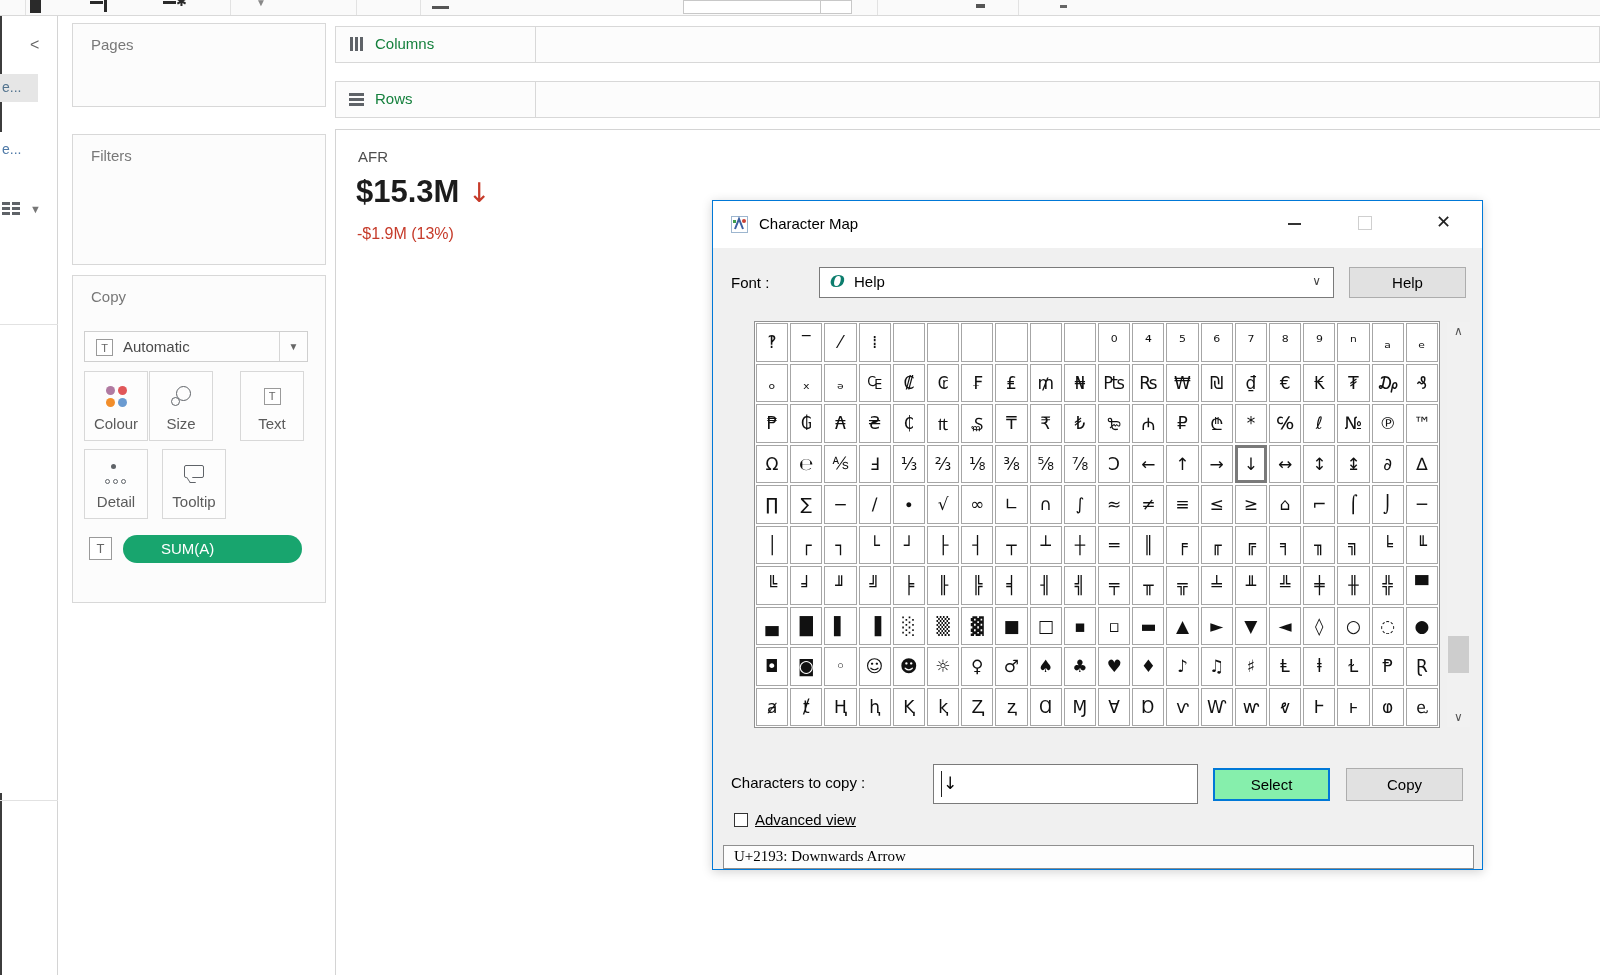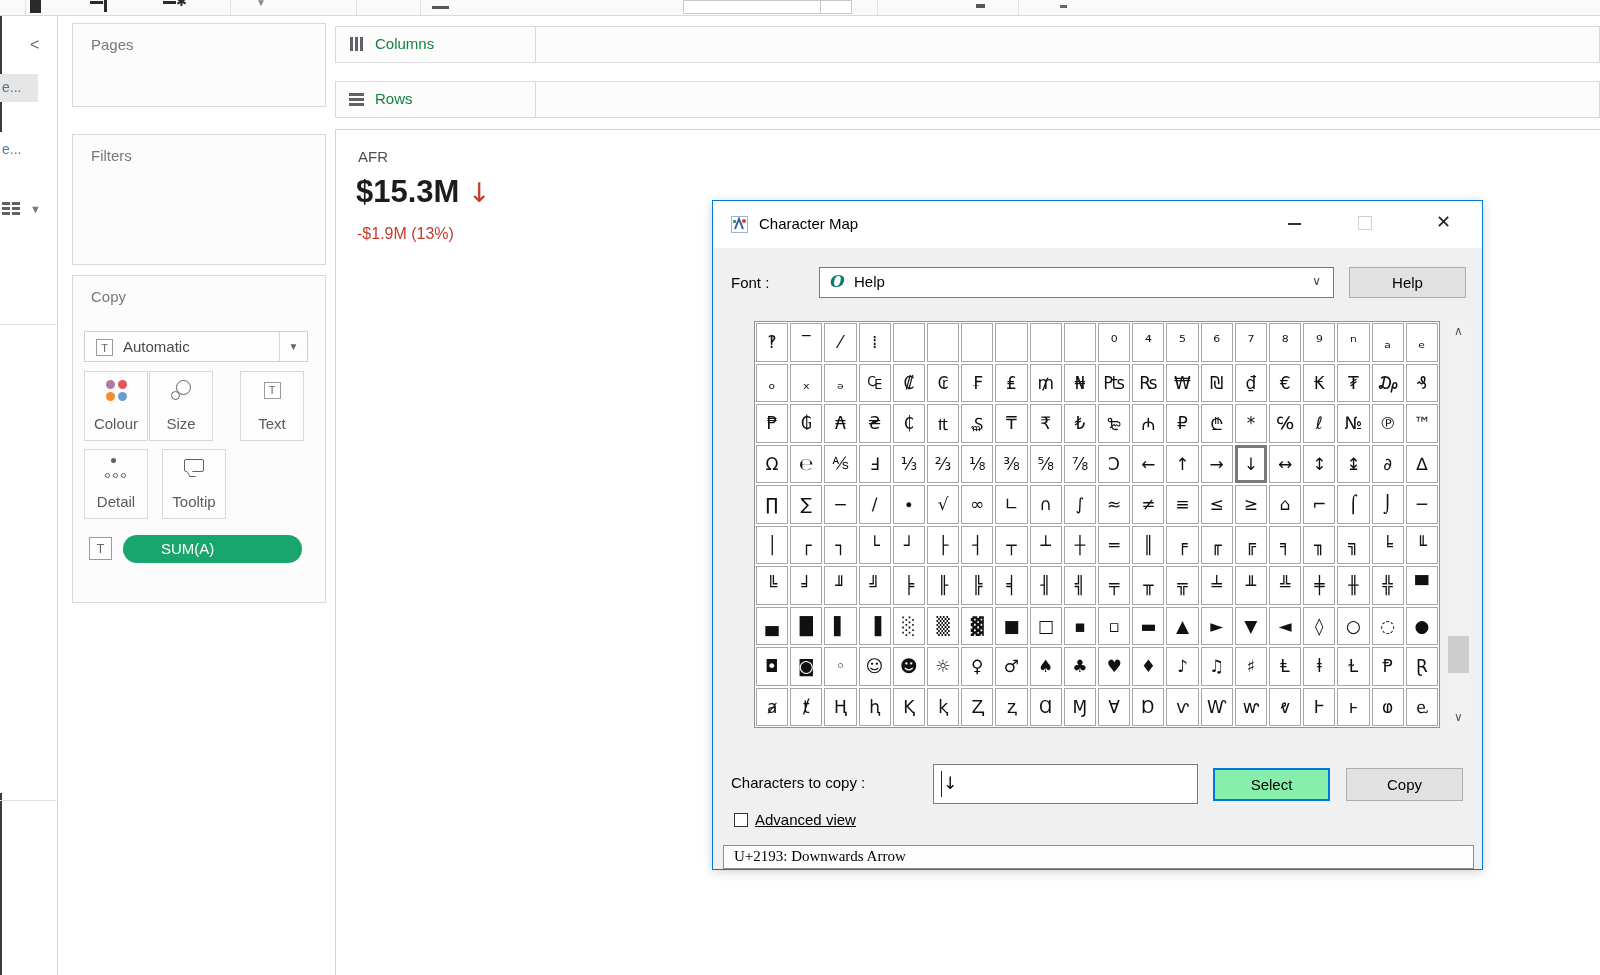--- a/index.html
+++ b/index.html
@@ -36,21 +36,21 @@
   #mark-dd .tbox { position:absolute; left:11px; top:7px; }
   #mark-dd .lbl { position:absolute; left:38px; top:6px; color:#4a4a4a; font-size:15px; }
   #mark-dd .ddright { position:absolute; right:0; top:0; width:28px; height:29px;
              border-left:1px solid #d6d6d6; color:#666; font-size:10px;
              display:flex; align-items:center; justify-content:center; }
   .tbox { width:17px; height:17px; border:1px solid #9a9a9a; color:#666; font-size:11px;
           display:flex; align-items:center; justify-content:center; background:#fff; }
   .mbtn { position:absolute; width:64px; height:70px; background:#fdfdfd; border:1px solid #d8d8d8;
           display:flex; flex-direction:column; align-items:center; justify-content:flex-end;
           padding-bottom:8px; }
-  .mbtn .cap { color:#5b5b5b; font-size:15px; margin-top:13px; }
+  .mbtn .cap { color:#5b5b5b; font-size:15px; margin-top:7px; }
   .micon { height:24px; display:flex; align-items:center; justify-content:center; }
   .dotgrid { display:grid; grid-template-columns:9px 9px; grid-gap:3px; }
   .dotgrid i { width:9px; height:9px; border-radius:50%; }
   .size-ic { position:relative; width:20px; height:20px; }
   .size-ic .big { position:absolute; right:0; top:0; width:15px; height:15px;
                   border:1.5px solid #5f6368; border-radius:50%; }
   .size-ic .sml { position:absolute; left:0; bottom:0; width:9px; height:9px;
                   border:1.5px solid #5f6368; border-radius:50%; background:#fdfdfd; }
   .detail-ic { position:relative; width:22px; height:20px; }
   .detail-ic .d0 { position:absolute; left:6px; top:0; width:5px; height:5px; border-radius:50%; background:#5f6368; }

